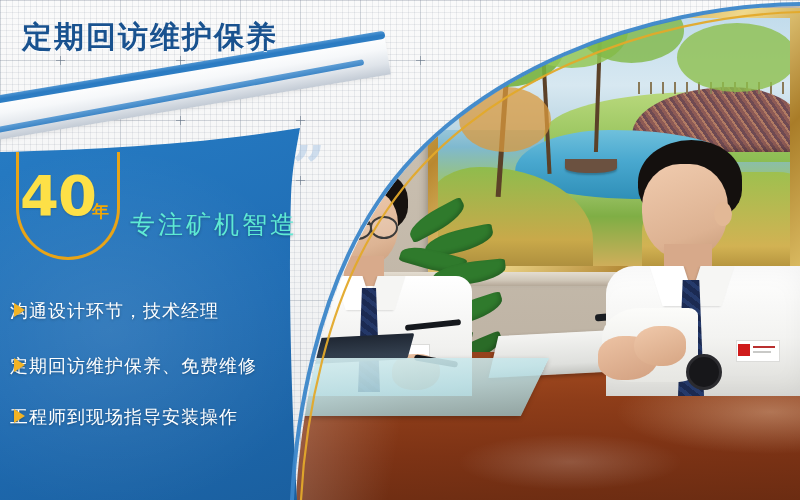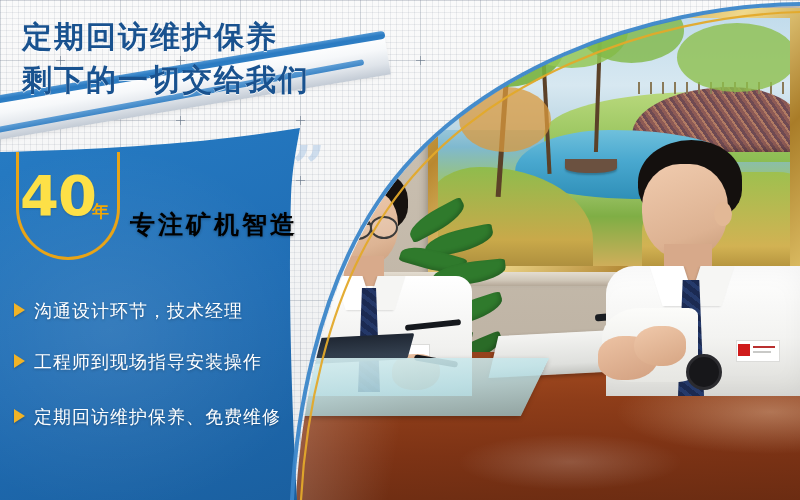--- a/index.html
+++ b/index.html
@@ -276,37 +276,37 @@
     letter-spacing:-1px;
     font-family:"DejaVu Sans","Liberation Sans",sans-serif;
     text-shadow:0 1px 2px rgba(0,0,0,.18);
   }
   .badge-year{
     position:absolute;left:92px;top:203px;
     font-size:17px;font-weight:bold;color:#f5a800;line-height:1;
   }
   .sub-slogan{
     position:absolute;left:130px;top:208px;
-    font-size:25px;color:#000000;letter-spacing:3px;font-weight:bold;
+    font-size:25px;color:#5eead4;letter-spacing:3px;font-weight:normal;
     text-shadow:0 1px 3px rgba(0,0,0,.3);
   }
 
   
   .bullets{position:absolute;left:10px;top:296px;width:300px;}
   .bullet{position:relative;margin-bottom:16px;}
   .bullet-arrow{
     position:absolute;left:4px;top:7px;
     width:0;height:0;
     border-left:11px solid #f1b326;
     border-top:7px solid transparent;
     border-bottom:7px solid transparent;
     filter:drop-shadow(0 1px 1px rgba(0,0,0,.25));
   }
   .bullet-text{
-    margin-left:24px;color:#ffffff;font-size:18px;line-height:1.62;
+    color:#ffffff;font-size:18px;line-height:1.62;
     letter-spacing:1px;
     text-shadow:0 1px 3px rgba(0,0,0,.28);
   }
   .bullet-text .sec{display:block;padding-left:14px;}
 </style>
 </head>
 <body>
 
 <div id="banner">
 
@@ -418,42 +418,41 @@
   <div class="ribbon-blue"></div>
   <div class="ribbon-blue2"></div>
 
   <svg class="curve-accent" viewBox="0 0 800 500" preserveAspectRatio="none">
     <path d="M800,4 C646,6 466,70 378,202 C316,294 296,420 292,500" fill="none" stroke="#3b86c9" stroke-width="4" opacity="0.95"></path>
     <path d="M800,12 C650,16 474,80 387,210 C325,300 305,424 301,500" fill="none" stroke="#e3a92a" stroke-width="2.2" opacity="0.95"></path>
   </svg>
 
   <div class="headline">
     <div class="l1">定期回访维护保养</div>
-    <div class="l2">剩下的一切交给我们</div>
   </div>
 
   <div class="badge"></div>
   <div class="badge-40">40</div>
   <div class="badge-year">年</div>
   <div class="sub-slogan">专注矿机智造</div>
 
   <div class="bullets">
     <div class="bullet">
       <span class="bullet-arrow"></span>
       <div class="bullet-text">
         <span>沟通设计环节，技术经理</span>
       </div>
     </div>
+    <div class="bullet" style="margin-top:26px;">
+      <span class="bullet-arrow"></span>
+      <div class="bullet-text">
+        <span>定期回访维护保养、免费维修</span>
+      </div>
+    </div>
     <div class="bullet" style="margin-top:22px;">
       <span class="bullet-arrow"></span>
       <div class="bullet-text">
         <span>工程师到现场指导安装操作</span>
       </div>
     </div>
-    <div class="bullet" style="margin-top:26px;">
-      <span class="bullet-arrow"></span>
-      <div class="bullet-text">
-        <span>定期回访维护保养、免费维修</span>
-      </div>
-    </div>
   </div>
 
 </div>
 
 </body></html>

